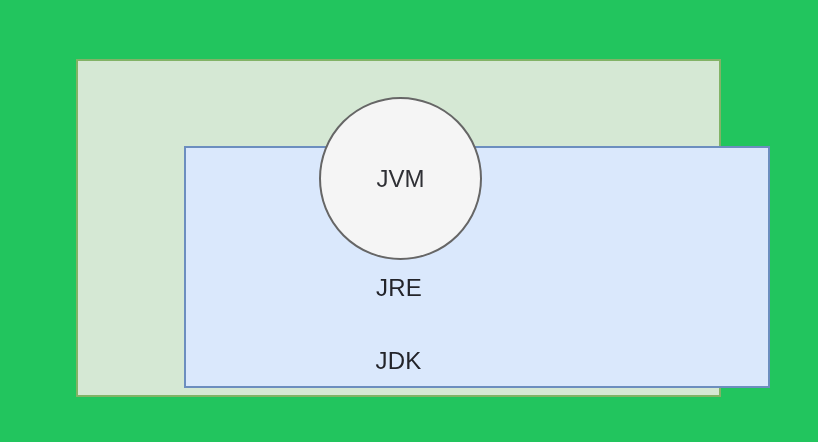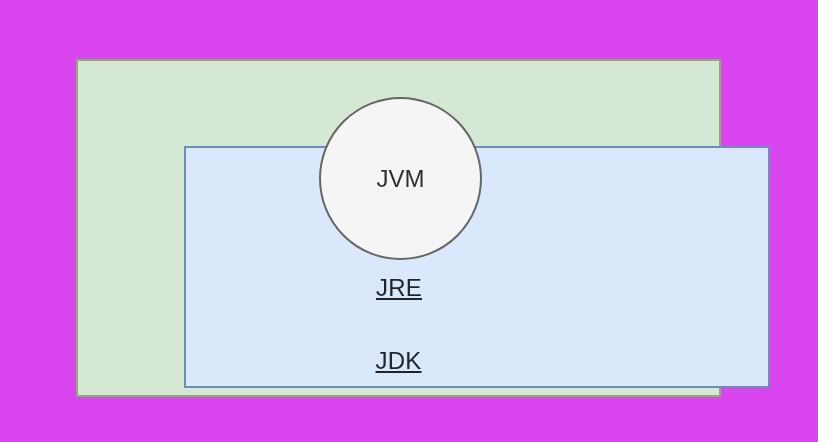--- a/index.html
+++ b/index.html
@@ -7,21 +7,21 @@
     padding: 0;
     background: #ffffff;
   }
   body {
     font-family: "Liberation Sans", sans-serif;
   }
   #canvas {
     position: relative;
     width: 818px;
     height: 442px;
-    background: #d946ef;
+    background: #22c55e;
     overflow: hidden;
   }
   .shape {
     position: absolute;
     box-sizing: border-box;
   }
   
   #jdk-box {
     left: 76px;
     top: 59px;
@@ -54,21 +54,20 @@
   }
   .label {
     position: absolute;
     text-align: center;
     color: #23242a;
     font-size: 24px;
     line-height: 1;
     letter-spacing: 0.2px;
     white-space: nowrap;
     user-select: none;
-    text-decoration: underline;
   }
   #jvm-label {
     position: static;
     font-size: 24px;
     color: #2f3035;
   }
   #jre-label {
     left: 106px;
     top: 276px;
     width: 586px;

